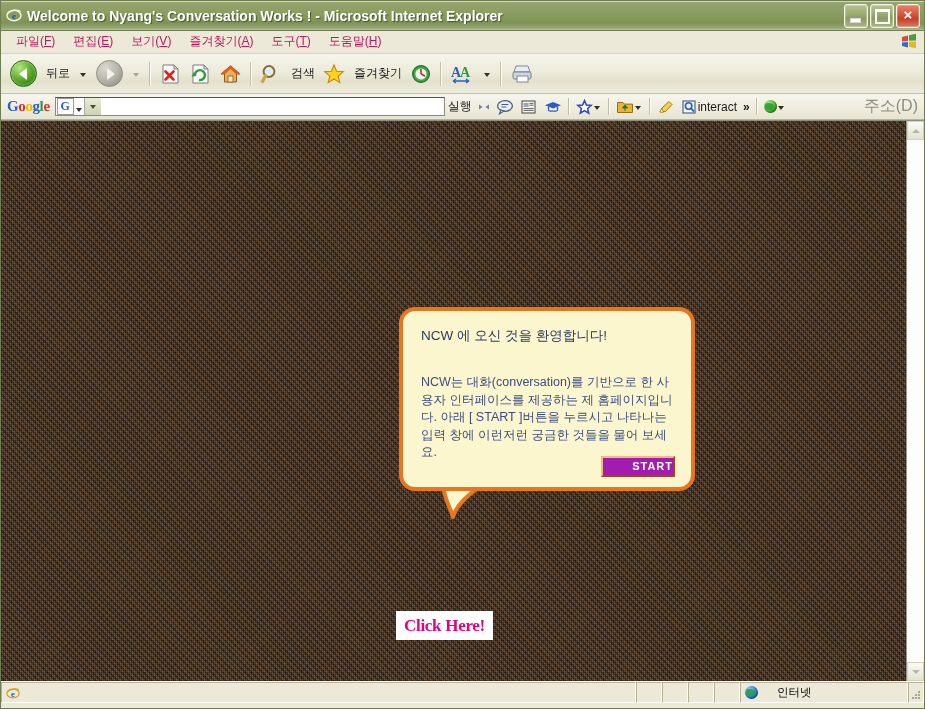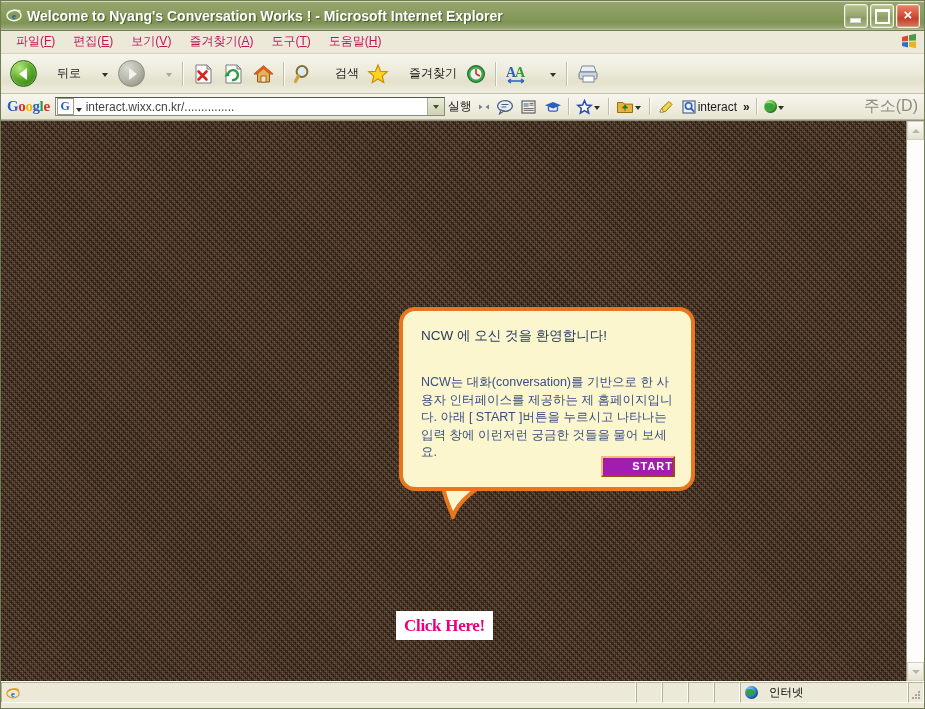--- a/index.html
+++ b/index.html
@@ -110,21 +110,21 @@
 
   
   #toolbar {
     height: 39px;
     background: linear-gradient(to bottom, #f6f5ec 0%, #eceada 48%, #e3e0cb 70%, #efeddf 100%);
     display: flex; align-items: center;
     padding-left: 5px;
     border-bottom: 1px solid #c4c0a8;
   }
   .tb-btn {
-    display: flex; align-items: center; gap: 20px;
+    display: flex; align-items: center; gap: 9px;
     height: 32px; padding: 0 4px;
     cursor: default;
   }
   .tb-label { font-size: 12px; color: #1a1a1a; white-space: nowrap; }
   .tb-sep {
     width: 1px; height: 24px;
     background: #c3bfa6;
     border-right: 1px solid #fbfaf4;
     margin: 0 4px;
   }
@@ -368,21 +368,21 @@
     border-top-color: #b6b29a;
     border-left-color: #b6b29a;
     border-right-color: #fdfdf8;
     border-bottom-color: #fdfdf8;
     display: flex; align-items: center;
     padding: 0 4px;
     box-sizing: border-box;
   }
   #st-main { flex: 1 1 auto; }
   .st-small { width: 26px; }
-  #st-zone { width: 168px; gap: 11px; }
+  #st-zone { width: 168px; gap: 19px; }
   #st-grip {
     width: 16px;
     display: flex; align-items: flex-end; justify-content: flex-end;
     padding: 0 2px 2px 0;
   }
   .globe {
     width: 13px; height: 13px; border-radius: 50%;
     background: radial-gradient(circle at 35% 30%, #8fd2f5 0%, #2a7fd4 55%, #13508f 100%);
     position: relative; flex: 0 0 auto;
     box-shadow: inset -1px -1px 2px rgba(0,0,0,.35);
@@ -531,21 +531,20 @@
       </svg>
     </div>
   </div>
 
   <div id="gbar">
     <div id="google-logo"><span class="b">G</span><span class="r">o</span><span class="y">o</span><span class="b">g</span><span class="g">l</span><span class="r">e</span></div>
 
     <div id="gsearch-wrap">
       <div id="g-badge">G</div>
       <span class="tb-arrow" style="margin-top:6px;"></span>
-      <div id="g-query">interact.wixx.cn.kr/...............</div>
       <div id="g-drop">
         <span class="tb-arrow" style="margin:0;border-top-color:#44503a;"></span>
       </div>
     </div>
 
     <div class="gb-item">
       <span class="gb-text">실행</span>
     </div>
 
     <div class="gb-item">

